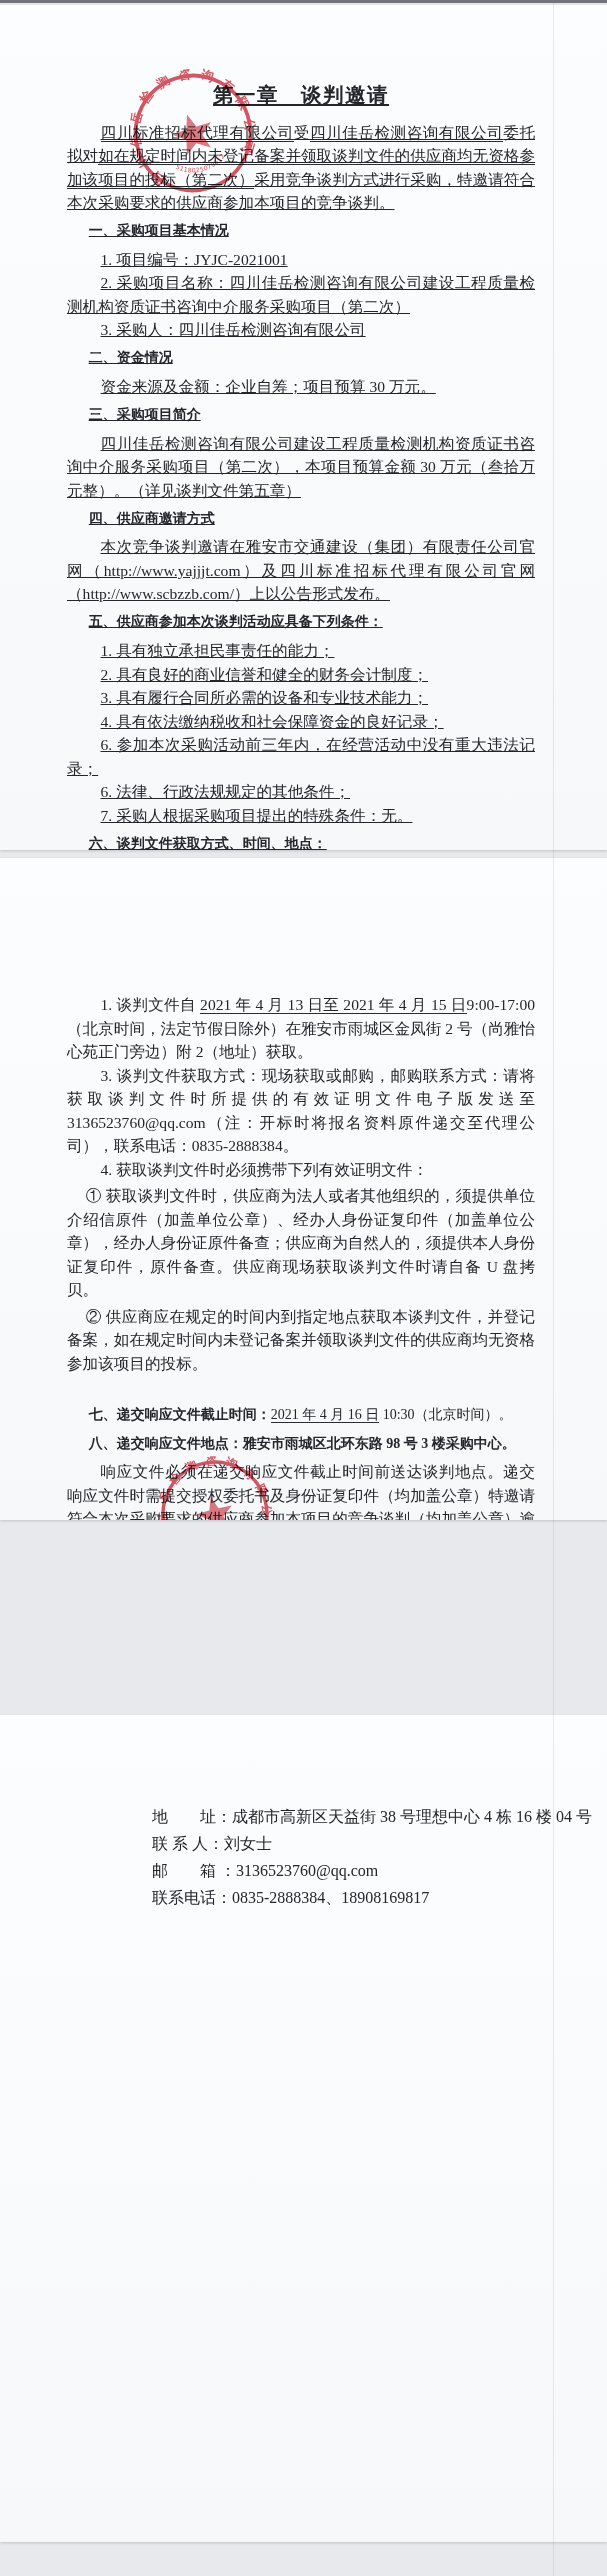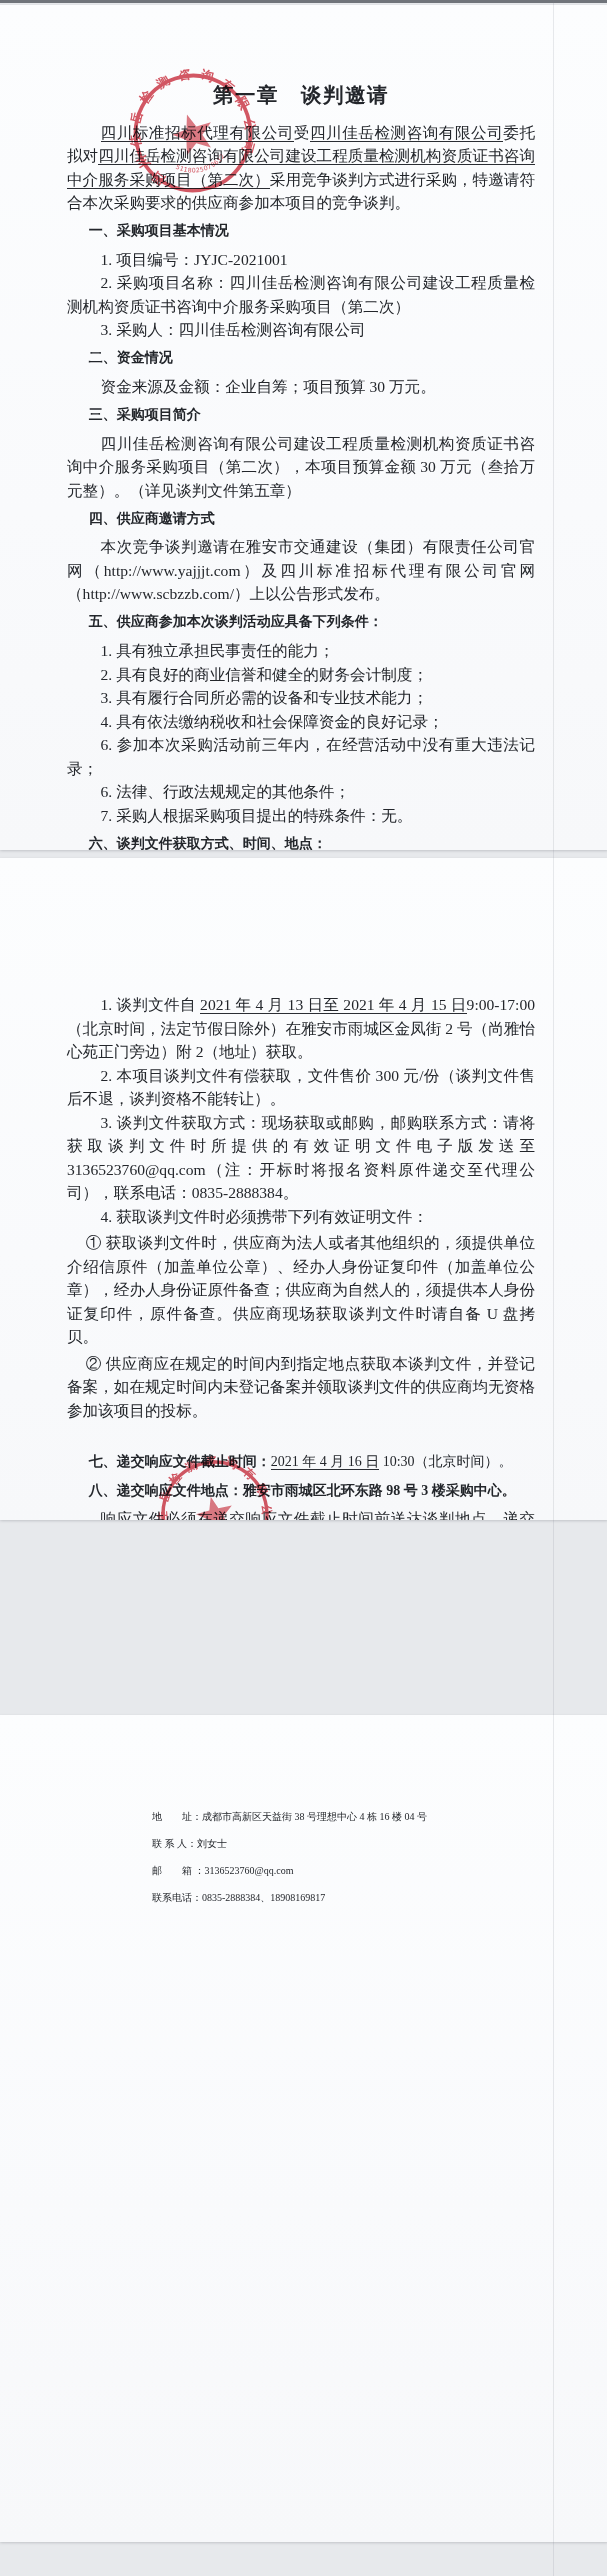--- a/index.html
+++ b/index.html
@@ -10,21 +10,21 @@
     color:#23262b;
   }
   .top-edge{position:absolute;top:0;left:0;width:608px;height:3px;background:#70747a;}
   .scan-line{position:absolute;left:553px;top:0;width:0.8px;height:2576px;background:rgba(120,125,135,.16);z-index:5;}
   .page{
     position:absolute;left:0;width:608px;
     background:linear-gradient(180deg,#fcfdfe 0%,#f9fafc 60%,#f7f8fa 100%);
     box-shadow:0 0.8px 3px rgba(50,55,65,.28);
     overflow:hidden;
   }
-  #page1{top:4.6px;height:845px;}
+  #page1{top:4.6px;height:845px;text-decoration:underline;}
   #page2{top:858px;height:662px;}
   #page3{top:1715px;height:827px;}
   .content{padding:0 73px 0 67px;font-size:15.6px;line-height:23.5px;text-align:justify;}
   #page1 .content{padding-top:74px;}
   #page2 .content{padding-top:135px;}
   #page3 .content{padding-top:88px;}
   .doc-title{
     font-size:20.5px;font-weight:bold;text-align:center;letter-spacing:1.5px;
     line-height:33px;margin:0 0 9px 0;text-indent:0;
   }
@@ -32,36 +32,36 @@
   .h{font-size:14px;font-weight:bold;text-indent:1.55em;line-height:24px;margin:4.6px 0;}
   .item{text-indent:2.15em;}
   .circ{text-indent:1.2em;margin-top:3px;}
   .u{border-bottom:1.2px solid #2a2d33;padding-bottom:0;}
   .sp7{margin-top:28px;}
   .boldline{font-weight:bold;}
   .boldline .u{font-weight:normal;}
   .boldline .post{font-weight:normal;}
   .contacts{margin:6px 0 0 47px;line-height:27px;}
   .contacts .row{white-space:nowrap;text-indent:0;}
-  .contacts3{margin:0 0 0 85px;line-height:27px;font-size:10px;font-family:Liberation Serif, serif;}
+  .contacts3{margin:0 0 0 85px;line-height:27px;font-size:16px;font-family:Liberation Serif, serif;}
   .contacts3 .row{white-space:nowrap;text-indent:0;}
   .seal{position:absolute;mix-blend-mode:multiply;opacity:.88;z-index:4;pointer-events:none;}
   .seal-1{left:130px;top:65px;width:126px;height:126px;transform:rotate(-18deg);}
   .seal-2{left:158px;top:599px;width:114px;height:114px;transform:rotate(-14deg);}
 </style>
 </head>
 <body>
 
 <div class="top-edge"></div>
 
 <div class="page" id="page1">
   <div class="content">
     <div class="doc-title">第一章　谈判邀请</div>
 
-    <p><span class="u">四川标准招标代理有限公司</span><span>受</span><span class="u">四川佳岳检测咨询有限公司</span><span>委托拟对</span><span class="u">四川佳岳检测咨询有限公司建设工程质量检测机构资质证书咨询中介服务采购项目（第二次）</span><span>采用竞争谈判方式进行采购，特邀请符合本次采购要求的供应商参加本项目的竞争谈判。</span></p>
+    <p><span class="u">四川标准招标代理有限公司</span><span>受</span><span class="u">四川佳岳检测咨询有限公司</span><span>委托拟对</span><span class="u">如在规定时间内未登记备案并领取谈判文件的供应商均无资格参加该项目的投标（第二次）</span><span>采用竞争谈判方式进行采购，特邀请符合本次采购要求的供应商参加本项目的竞争谈判。</span></p>
 
     <div class="h">一、采购项目基本情况</div>
     <p class="item">1. 项目编号：JYJC-2021001</p>
     <p class="item">2. 采购项目名称：四川佳岳检测咨询有限公司建设工程质量检测机构资质证书咨询中介服务采购项目（第二次）</p>
     <p class="item">3. 采购人：四川佳岳检测咨询有限公司</p>
 
     <div class="h">二、资金情况</div>
     <p>资金来源及金额：企业自筹；项目预算 30 万元。</p>
 
     <div class="h">三、采购项目简介</div>
@@ -95,21 +95,20 @@
     <text font-size="10" fill="#d0414e" font-family="DejaVu Sans, sans-serif">
       <textPath href="#arc1b" startOffset="6" textLength="88">5118025079612</textPath>
     </text>
   </svg>
 </div>
 
 <div class="page" id="page2">
   <div class="content">
     <p class="item"><span>1. 谈判文件自</span> <span class="u">2021 年 4 月 13 日至 2021 年 4 月 15 日</span><span>9:00-17:00（北京时间，法定节假日除外）在雅安市雨城区金凤街 2 号（尚雅怡心苑正门旁边）附 2（地址）获取。</span></p>
 
-    <p class="item">2. 本项目谈判文件有偿获取，文件售价 300 元/份（谈判文件售后不退，谈判资格不能转让）。</p>
     <p class="item">3. 谈判文件获取方式：现场获取或邮购，邮购联系方式：请将获取谈判文件时所提供的有效证明文件电子版发送至 3136523760@qq.com（注：开标时将报名资料原件递交至代理公司），联系电话：0835-2888384。</p>
     <p class="item">4. 获取谈判文件时必须携带下列有效证明文件：</p>
 
     <p class="circ">① 获取谈判文件时，供应商为法人或者其他组织的，须提供单位介绍信原件（加盖单位公章）、经办人身份证复印件（加盖单位公章），经办人身份证原件备查；供应商为自然人的，须提供本人身份证复印件，原件备查。供应商现场获取谈判文件时请自备 U 盘拷贝。</p>
     <p class="circ">② 供应商应在规定的时间内到指定地点获取本谈判文件，并登记备案，如在规定时间内未登记备案并领取谈判文件的供应商均无资格参加该项目的投标。</p>
 
     <div class="h sp7 boldline"><span>七、递交响应文件截止时间：</span><span class="u">2021 年 4 月 16 日</span> <span class="post">10:30（北京时间）。</span></div>
 
     <div class="h boldline"><span>八、递交响应文件地点：</span><span>雅安市雨城区北环东路 98 号 3 楼采购中心。</span></div>
 

